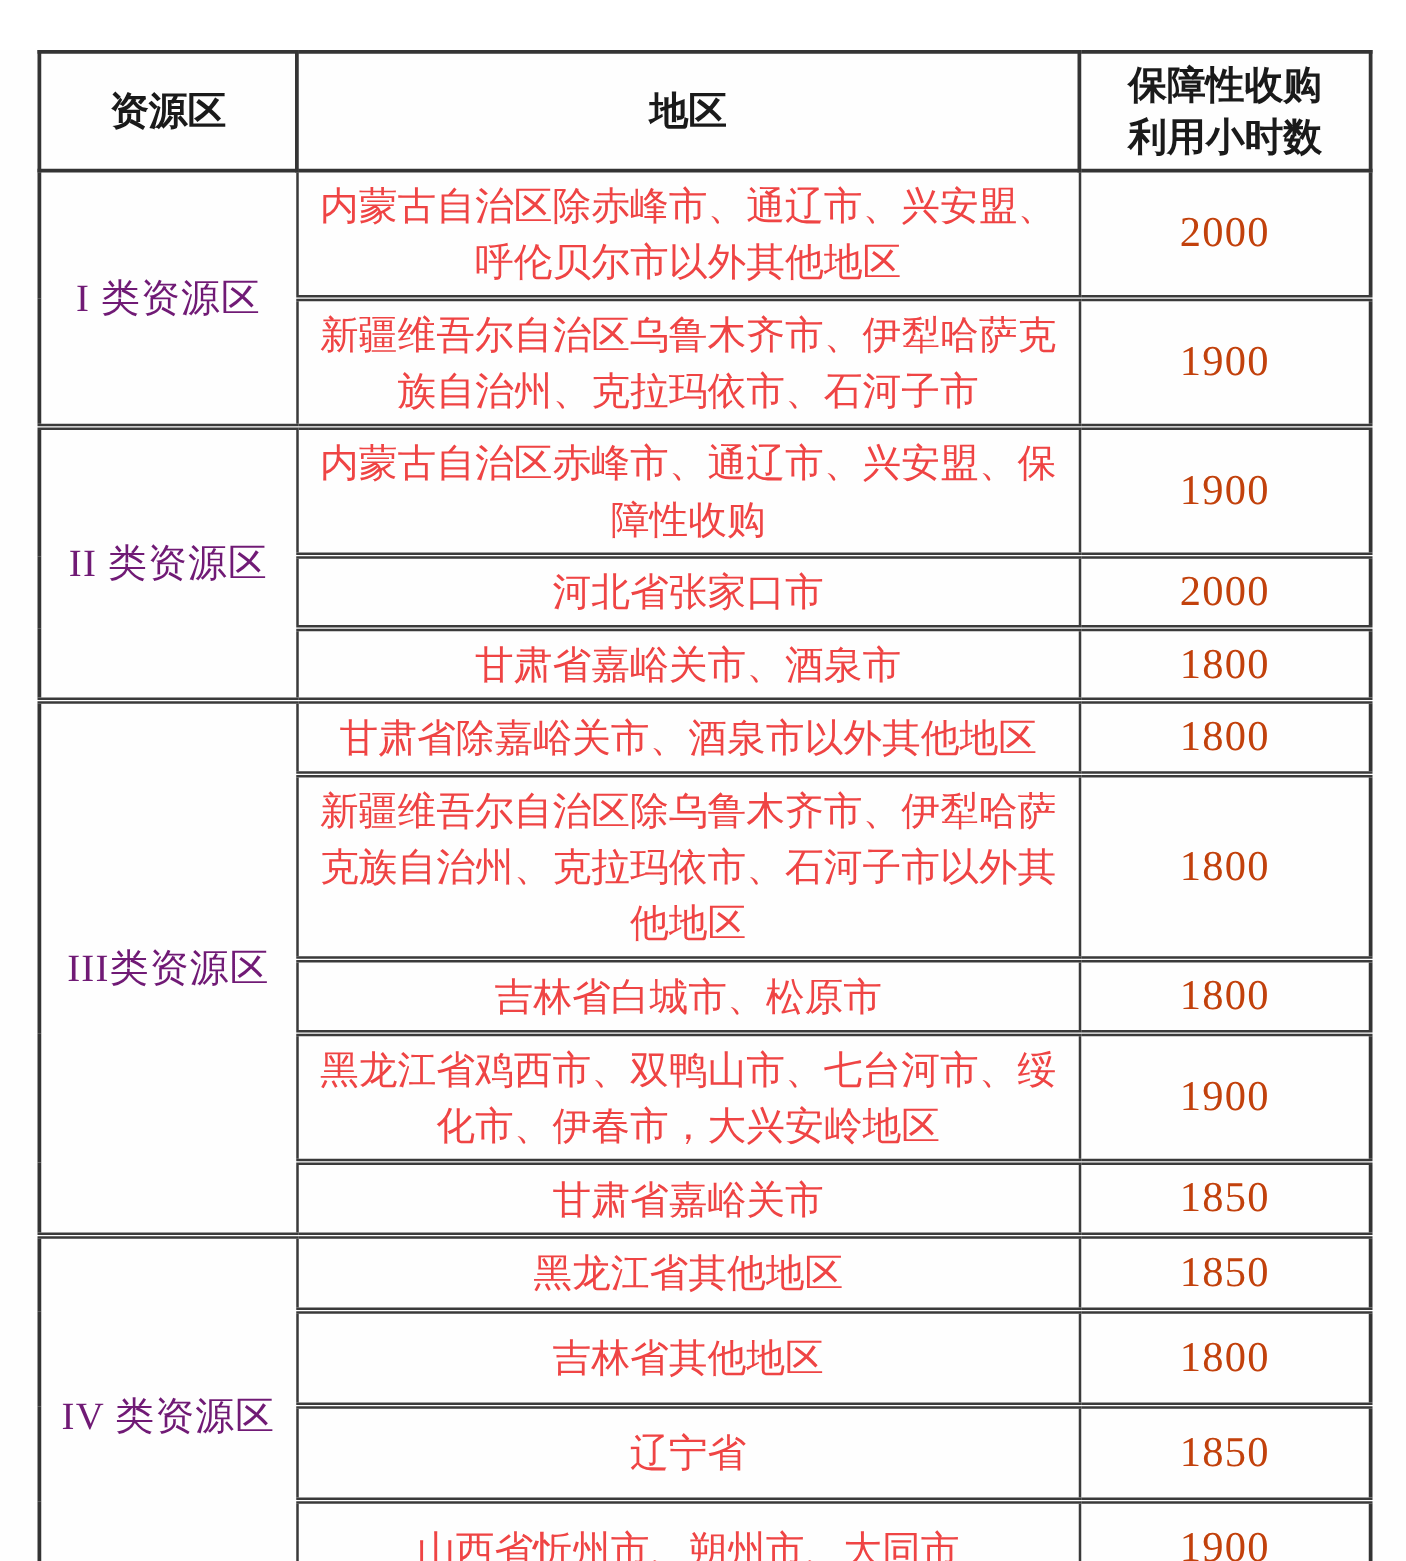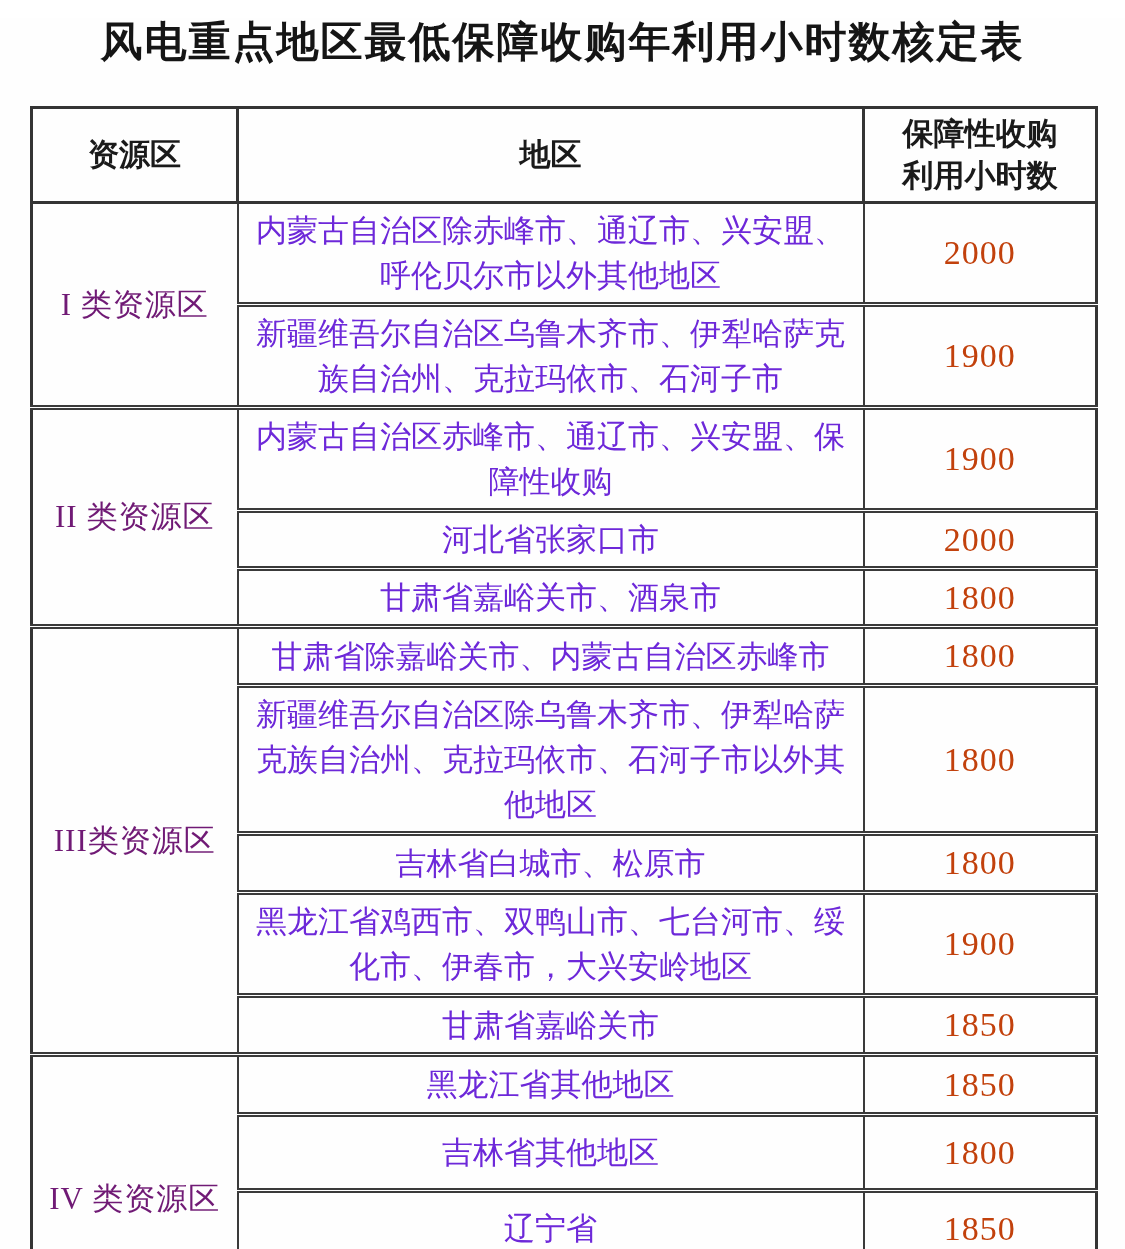--- a/index.html
+++ b/index.html
@@ -65,21 +65,21 @@
   td.row-last  { border-bottom: 3px solid #343434; }
 
   td.zone {
     font-size: 31px;
     letter-spacing: 1px;
     color: #701a75;
   }
   td.region {
     font-size: 31px;
     line-height: 45px;
-    color: #6d28d9;
+    color: #ef4444;
   }
   td.hours {
     font-size: 34px;
     font-family: "Liberation Serif", "DejaVu Serif", serif;
     color: #c2410c;
     letter-spacing: 1px;
   }
   
   tr.h-head { height: 86px; }
   tr.h-91 { height: 91px; }
@@ -89,21 +89,20 @@
   tr.h-134 { height: 134px; }
   tr.h-87 { height: 87px; }
   tr.h-60 { height: 60px; }
   tr.h-61 { height: 76px; }
 </style>
 </head>
 <body>
 
 <div class="page">
 
-  <h1 class="doc-title">风电重点地区最低保障收购年利用小时数核定表</h1>
 
   <table class="hours-table">
     <colgroup>
       <col class="c-zone">
         <col class="c-region">
         <col class="c-hours">
     </colgroup>
     <thead>
       <tr class="h-head">
         <th>资源区</th>
@@ -133,21 +132,21 @@
         <td class="region">河北省张家口市</td>
         <td class="hours">2000</td>
       </tr>
       <tr class="h-58">
         <td class="region">甘肃省嘉峪关市、酒泉市</td>
         <td class="hours">1800</td>
       </tr>
 
       <tr class="h-59">
         <td class="zone" rowspan="5">III类资源区</td>
-        <td class="region">甘肃省除嘉峪关市、内蒙古自治区赤峰市</td>
+        <td class="region">甘肃省除嘉峪关市、酒泉市以外其他地区</td>
         <td class="hours">1800</td>
       </tr>
       <tr class="h-134">
         <td class="region">新疆维吾尔自治区除乌鲁木齐市、伊犁哈萨克族自治州、克拉玛依市、石河子市以外其他地区</td>
         <td class="hours">1800</td>
       </tr>
       <tr class="h-59">
         <td class="region">吉林省白城市、松原市</td>
         <td class="hours">1800</td>
       </tr>

